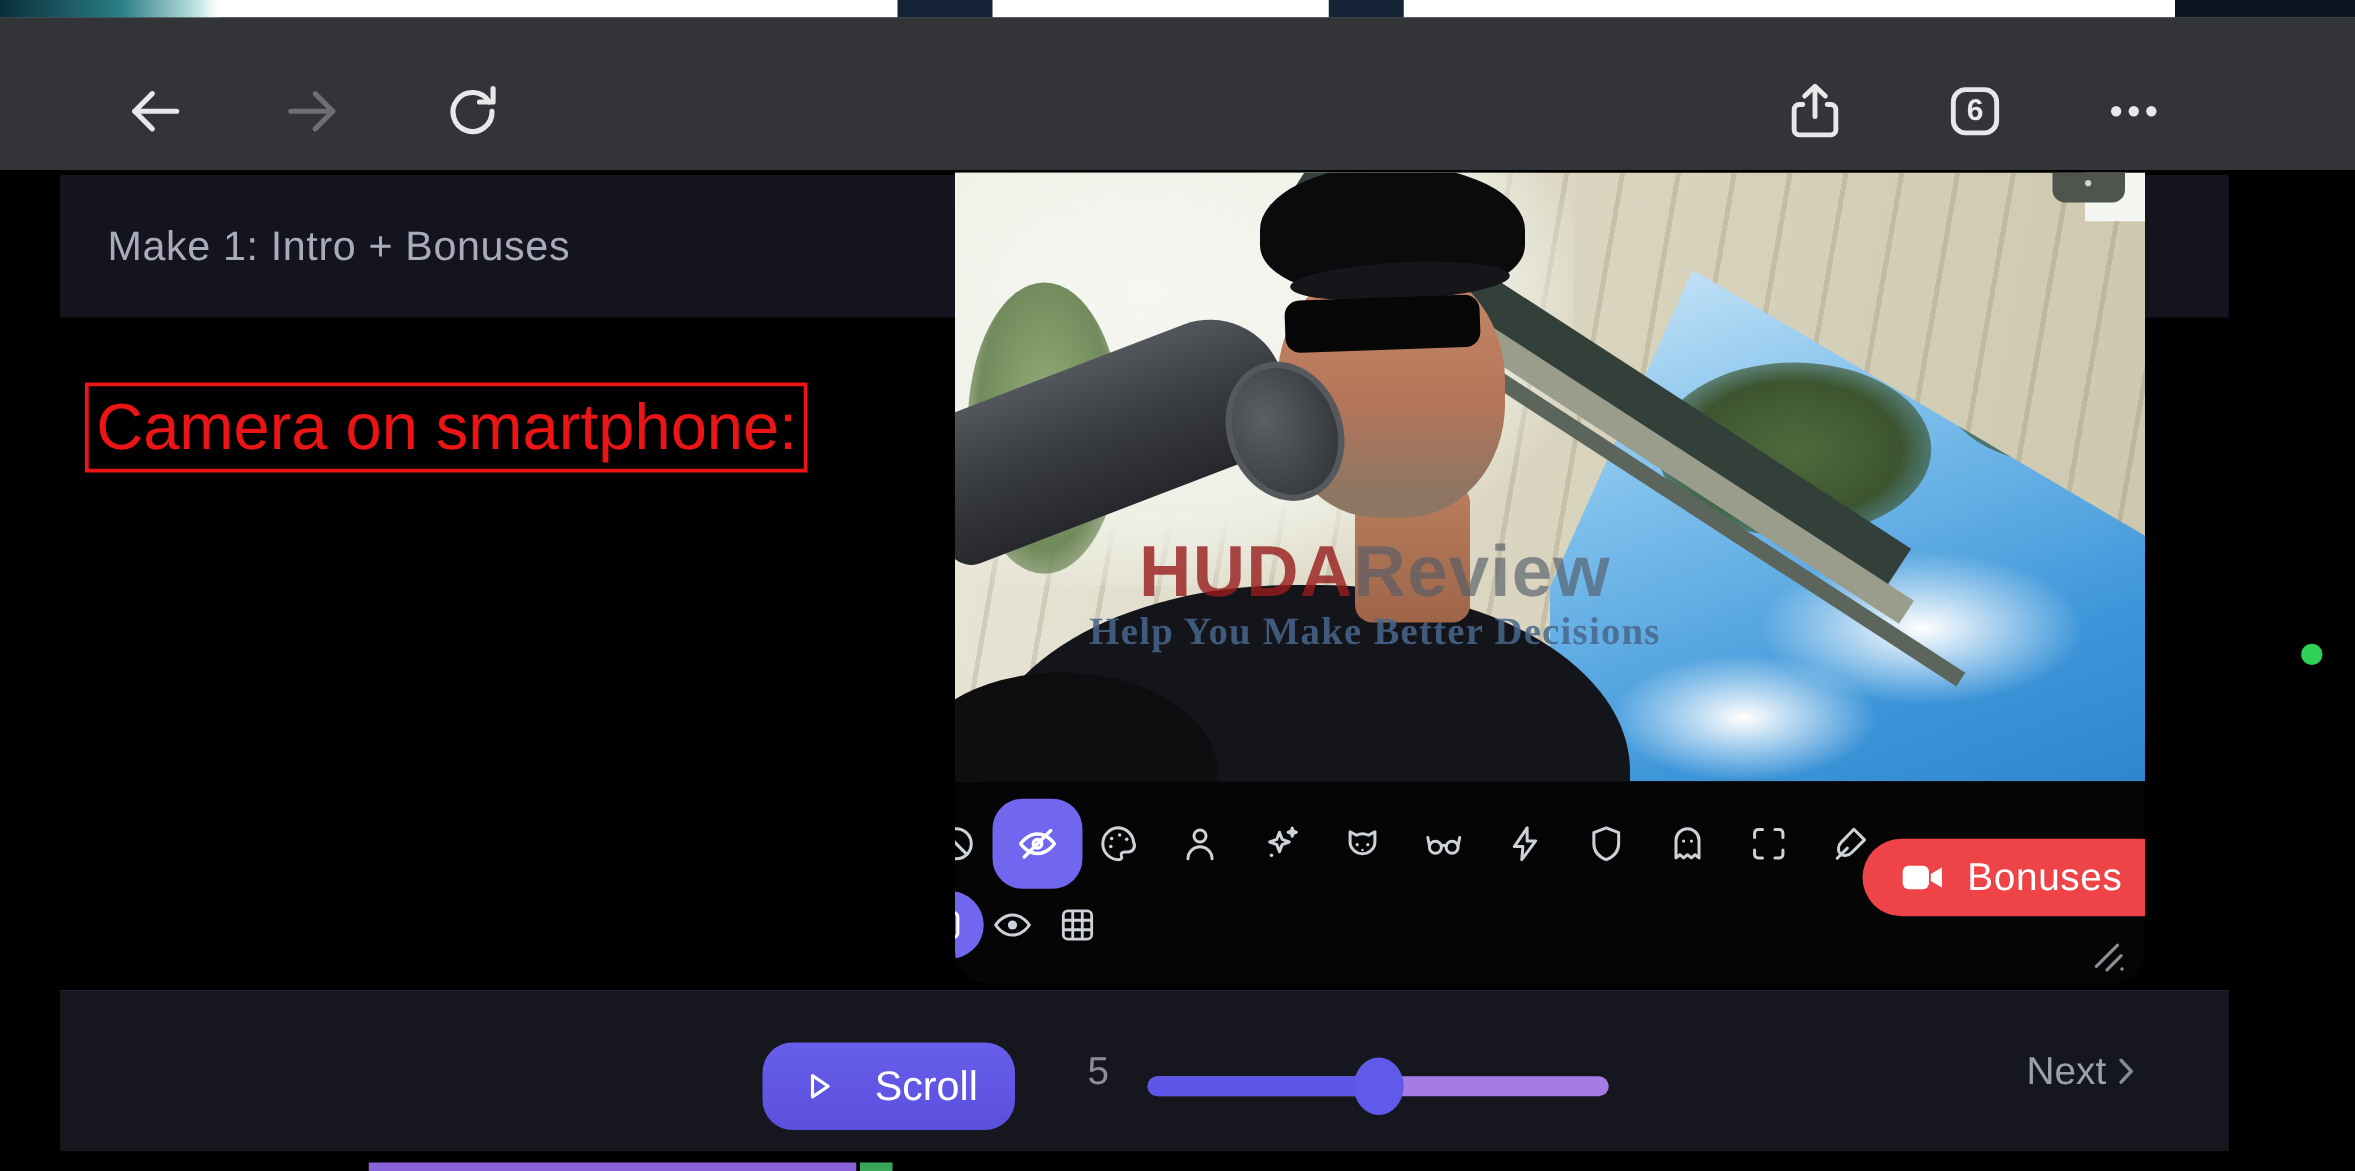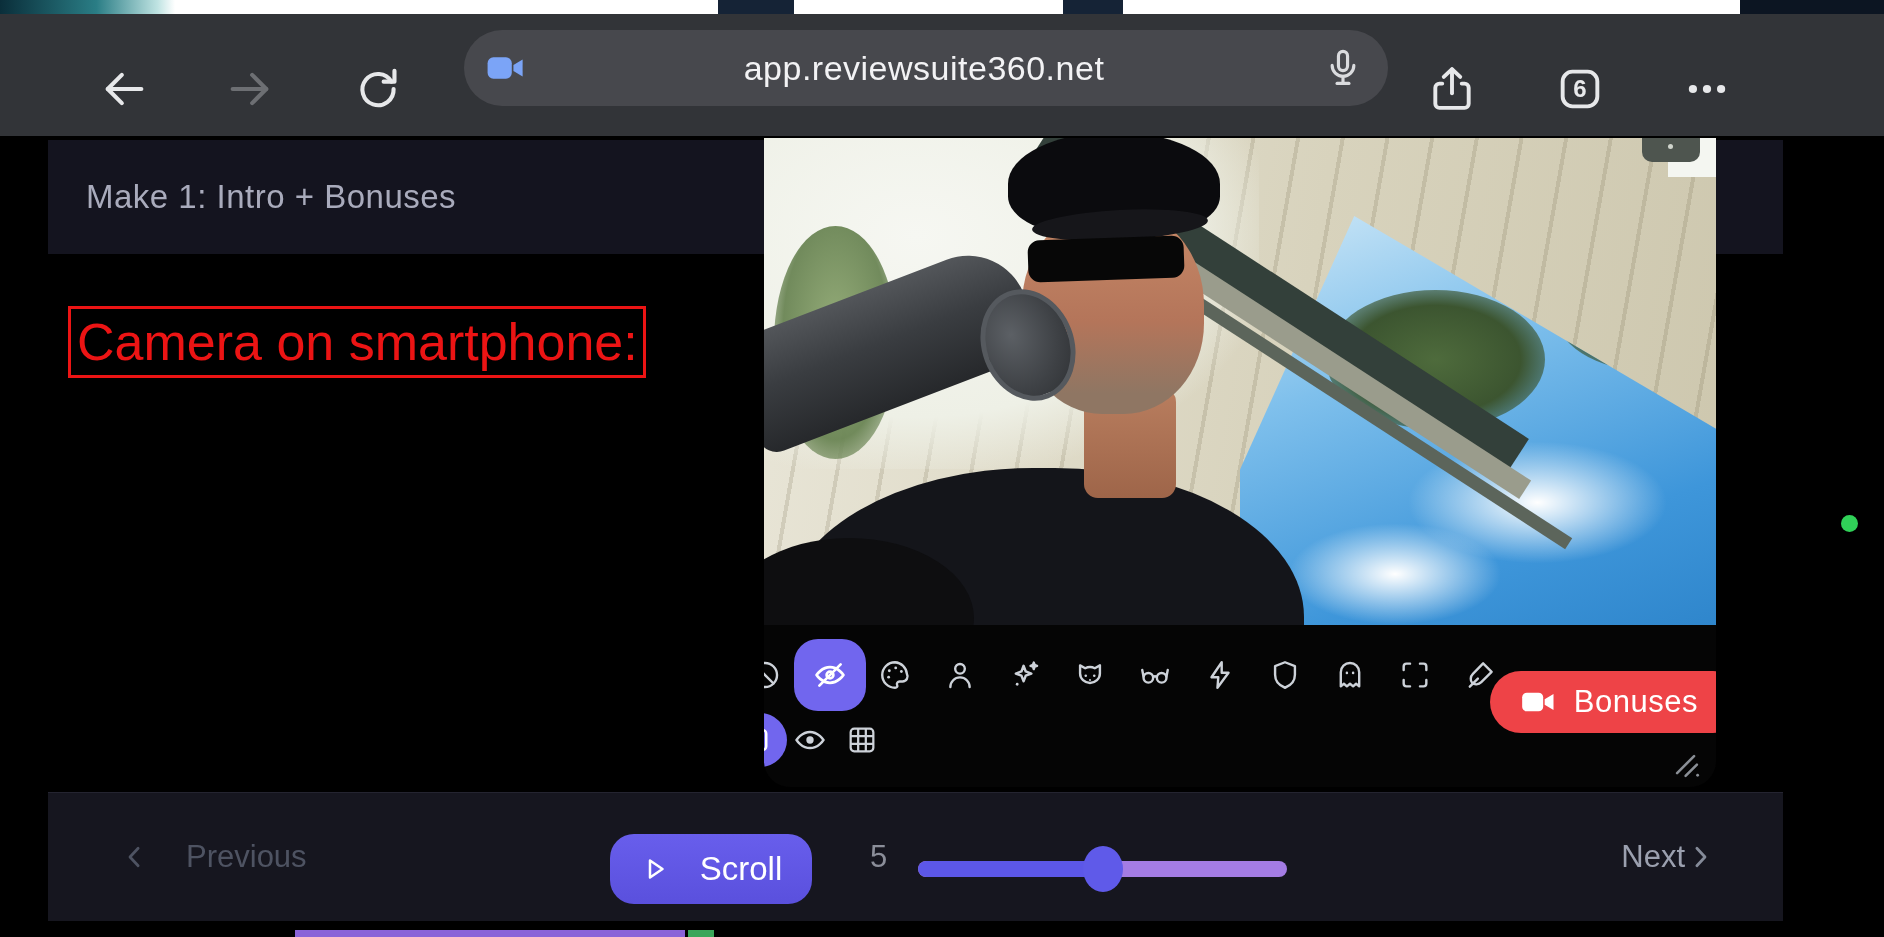--- a/index.html
+++ b/index.html
@@ -120,37 +120,20 @@
           <path d="M4 12h15.5"></path>
           <path d="M13 5.5 19.5 12 13 18.5"></path>
         </svg>
     </div>
     <div class="nav-btn" style="left:350px;top:47px">
       <svg width="52" height="52" viewBox="0 0 24 24" fill="none" stroke="#e7e8ea" stroke-width="1.9" stroke-linecap="round" stroke-linejoin="round">
           <path d="M18.2 8.6A7.2 7.2 0 1 0 19.2 12"></path>
           <path d="M19.6 3.6v5h-5"></path>
         </svg>
     </div>
-    <div class="url-pill">
-      <div class="pill-icon" style="margin-left:18px">
-        <svg width="44" height="44" viewBox="0 0 24 24">
-            <rect x="2.5" y="6.2" width="13.2" height="11.6" rx="3.2" fill="#7ba4f7"></rect>
-            <path d="M16.6 10.4 21.6 7.4v9.2l-5-3z" fill="#7ba4f7"></path>
-          </svg>
-      </div>
-      <span class="url-text">app.reviewsuite360.net</span>
-      <div class="pill-icon" style="margin-right:22px">
-        <svg width="42" height="42" viewBox="0 0 24 24" fill="none" stroke="#dadbde" stroke-width="1.8" stroke-linecap="round">
-            <rect x="9.4" y="2.5" width="5.2" height="11" rx="2.6"></rect>
-            <path d="M5.8 10.5a6.2 6.2 0 0 0 12.4 0"></path>
-            <path d="M12 16.7v3.4"></path>
-            <path d="M8.6 20.8h6.8"></path>
-          </svg>
-      </div>
-    </div>
     <div class="nav-btn" style="left:1424px;top:47px">
       <svg width="52" height="52" viewBox="0 0 24 24" fill="none" stroke="#e7e8ea" stroke-width="1.8" stroke-linecap="round" stroke-linejoin="round">
           <path d="M12 3v11"></path>
           <path d="M8.2 6.4 12 2.8l3.8 3.6"></path>
           <path d="M7.5 9.5H6.2A1.9 1.9 0 0 0 4.3 11.4v7.4a1.9 1.9 0 0 0 1.9 1.9h11.6a1.9 1.9 0 0 0 1.9-1.9v-7.4a1.9 1.9 0 0 0-1.9-1.9h-1.3"></path>
         </svg>
     </div>
     <div class="tab-badge" style="position:absolute;left:1552px;top:47px">
       <svg width="52" height="52" viewBox="0 0 24 24" fill="none" stroke="#e7e8ea" stroke-width="1.8">
           <rect x="4" y="4" width="16" height="16" rx="4.5"></rect>
@@ -191,20 +174,24 @@
       <div class="beam" style="left:43%;top:29%;width:50%;height:2.6%;background:#5c655b;transform:rotate(33deg)"></div>
       <div class="shirt"></div>
       <div class="neck"></div>
       <div class="face"></div>
       <div class="cap"></div>
       <div class="visor"></div>
       <div class="censor"></div>
       <div class="mic-body"></div>
       <div class="mic-cap"></div>
       <div class="mic-mount"></div>
+      <div class="watermark">
+        <div class="wm-l1"><span class="wm-red">HUDA</span><span class="wm-grey">Review</span></div>
+        <div class="wm-l2">Help You Make Better Decisions</div>
+      </div>
       <div class="top-tab"></div>
     </div>
 
     <div class="cam-toolbar">
       <div class="icon-row1" id="icon-row1">
           <div class="tool-slot">
             <svg width="34" height="34" viewBox="0 0 24 24" fill="none" stroke="#cdd2d9" stroke-width="1.7" stroke-linecap="round" stroke-linejoin="round">
               <circle cx="12" cy="12" r="8.5"></circle>
               <path d="M6 6l12 12"></path>
             </svg>
@@ -314,26 +301,20 @@
         <svg width="34" height="34" viewBox="0 0 24 24" fill="none" stroke="#8a8f96" stroke-width="1.8" stroke-linecap="round">
             <path d="M5 17 17 5"></path>
             <path d="M11 19 19 11"></path>
             <circle cx="19.5" cy="18.5" r="1" fill="#8a8f96" stroke="none"></circle>
           </svg>
       </div>
     </div>
   </div>
 
   <div class="footer-nav">
-    <div class="prev-group">
-      <svg width="30" height="30" viewBox="0 0 24 24" fill="none" stroke="#4e5362" stroke-width="2.2" stroke-linecap="round" stroke-linejoin="round">
-          <path d="M14.5 5 8 12l6.5 7"></path>
-        </svg>
-      <span class="prev-label">Previous</span>
-    </div>
     <div class="scroll-btn">
       <svg width="30" height="30" viewBox="0 0 24 24" fill="none" stroke="#ffffff" stroke-width="2" stroke-linejoin="round">
           <path d="M8 5.2 18 12 8 18.8z"></path>
         </svg>
       <span class="scroll-label">Scroll</span>
     </div>
     <div class="slider-value">5</div>
     <div class="slider-track">
       <div class="slider-fill" id="slider-fill" style="width: 50%;"></div>
     </div>

